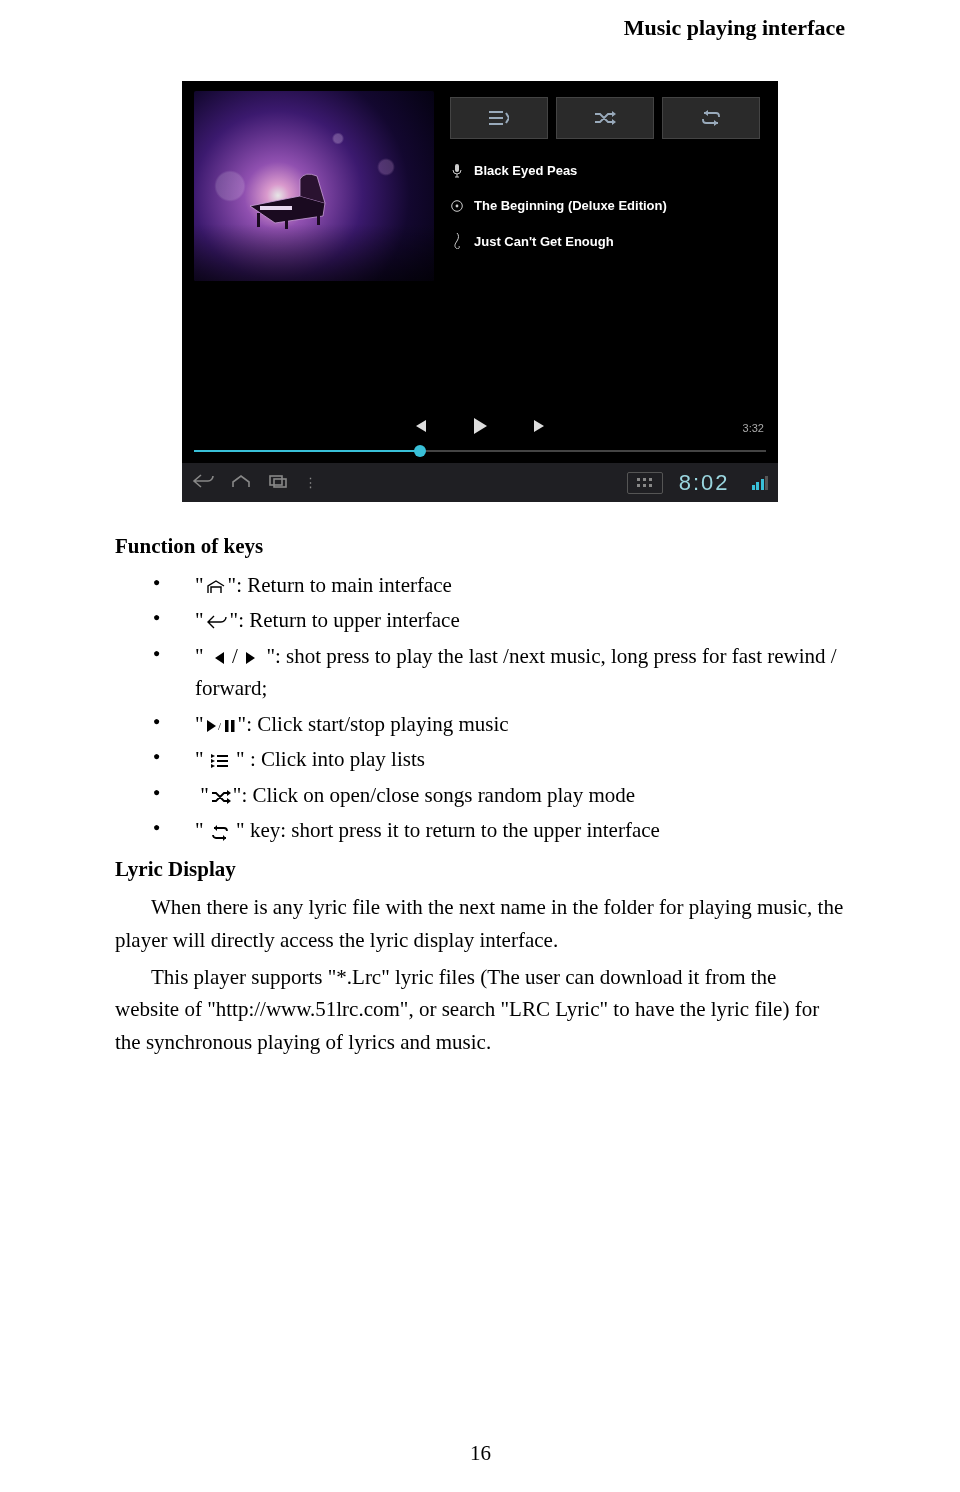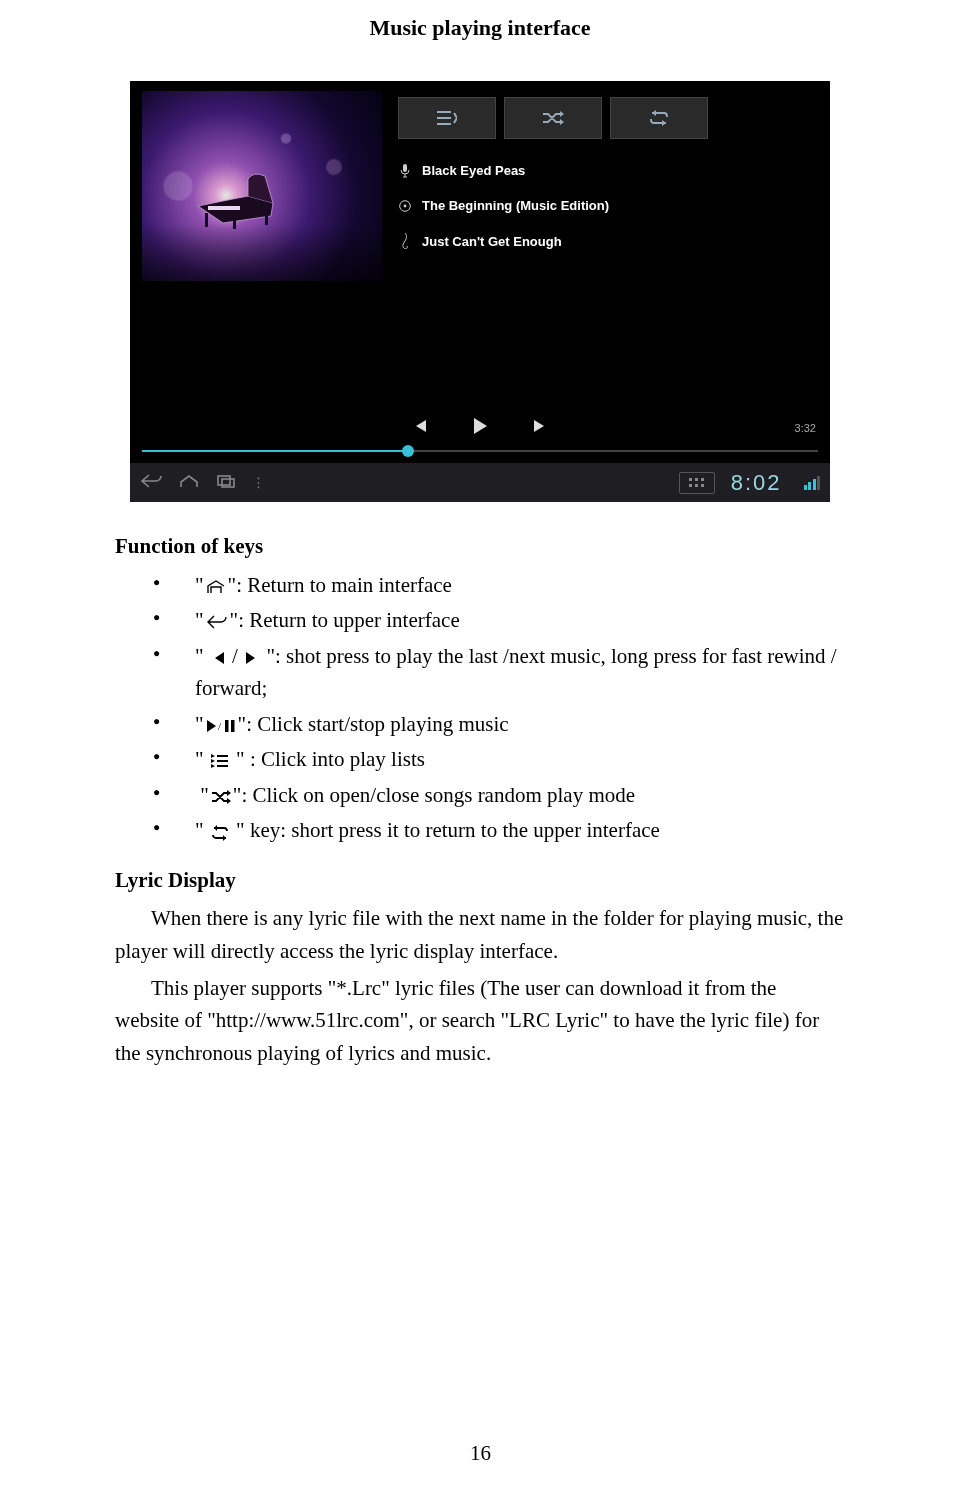--- a/index.html
+++ b/index.html
@@ -7,28 +7,28 @@
     width: 960px;
     height: 1492px;
     background: #fff;
     font-family: "Times New Roman", Times, serif;
     color: #000;
     font-size: 21px;
     padding: 15px 115px 0 115px;
     position: relative;
   }
   .title {
-    text-align: center;
+    text-align: right;
     font-weight: bold;
     font-size: 22px;
     margin-bottom: 40px;
   }
   
   .player {
-    width: 700px;
+    width: 596px;
     margin: 0 auto 28px auto;
     background: #000;
     color: #fff;
     font-family: Arial, Helvetica, sans-serif;
     font-size: 13px;
   }
   .player-top {
     display: flex;
     padding: 10px 12px 0 12px;
     gap: 16px;
@@ -126,21 +126,21 @@
   .sigbars span{ width:3px; background:#39c0d8; }
   .sigbars span:nth-child(1){height:5px;}
   .sigbars span:nth-child(2){height:8px;}
   .sigbars span:nth-child(3){height:11px;}
   .sigbars span:nth-child(4){height:14px; background:#555;}
 
   
   .doc {
     line-height: 1.55;
   }
-  .h3 { font-weight:bold; margin: 17px 0 6px 0; }
+  .h3 { font-weight:bold; margin: 6px 0 6px 0; }
   ul.keys { list-style:none; margin:0; padding:0; }
   ul.keys > li {
     position:relative;
     padding-left: 80px;
     margin: 3px 0;
   }
   ul.keys > li::before {
     content:"●";
     position:absolute; left:38px; top:4px;
     font-size:12px;
@@ -208,21 +208,21 @@
         </span>
         <span>Black Eyed Peas</span>
       </div>
       <div class="meta-row">
         <span class="disc">
           <svg width="12" height="12" viewBox="0 0 12 12">
               <circle cx="6" cy="6" r="5.3" fill="none" stroke="#ccc"></circle>
               <circle cx="6" cy="6" r="1.4" fill="#ccc"></circle>
             </svg>
         </span>
-        <span>The Beginning (Music Edition)</span>
+        <span>The Beginning (Deluxe Edition)</span>
       </div>
       <div class="meta-row">
         <span class="clef">
           <svg width="10" height="16" viewBox="0 0 10 16">
               <path d="M5 0c2 2 2 5 0 8s-3 5-1 7 4 0 3-2" fill="none" stroke="#ccc"></path>
             </svg>
         </span>
         <span>Just Can't Get Enough</span>
       </div>
     </div>

